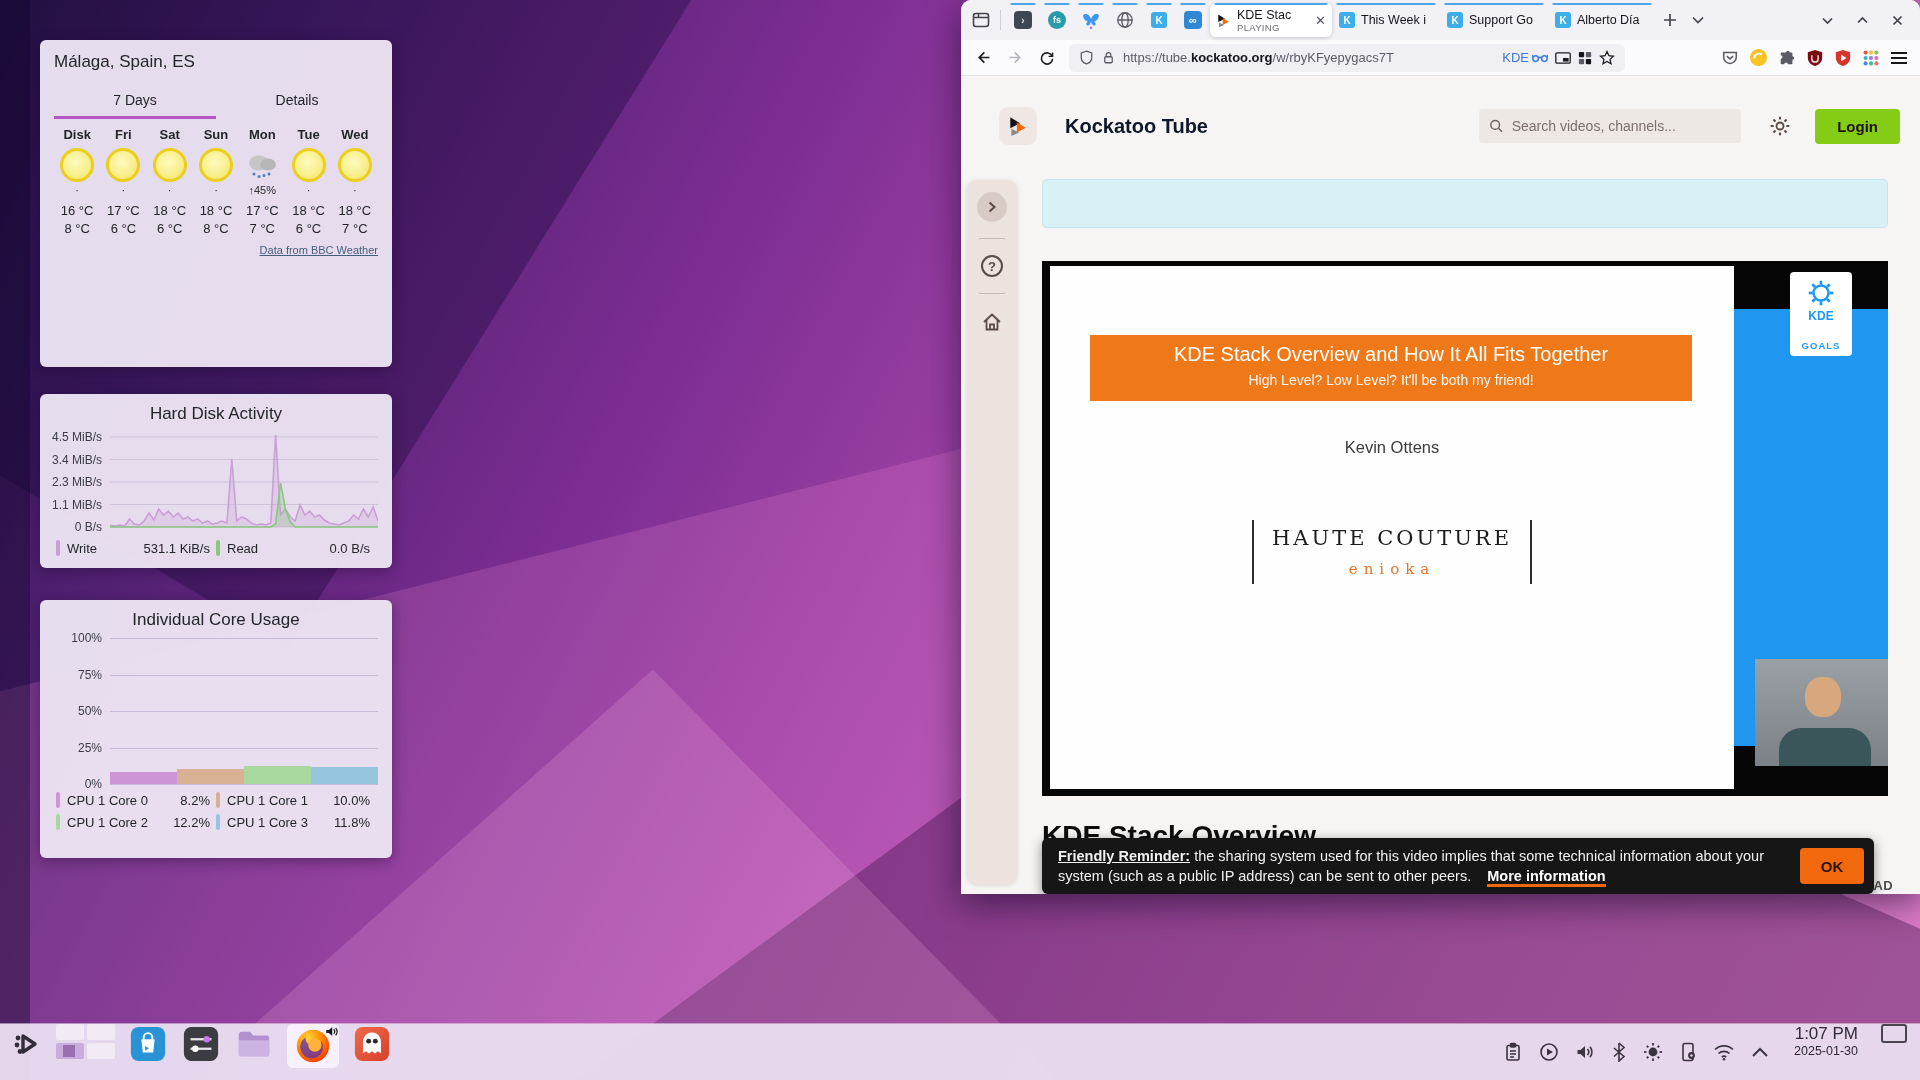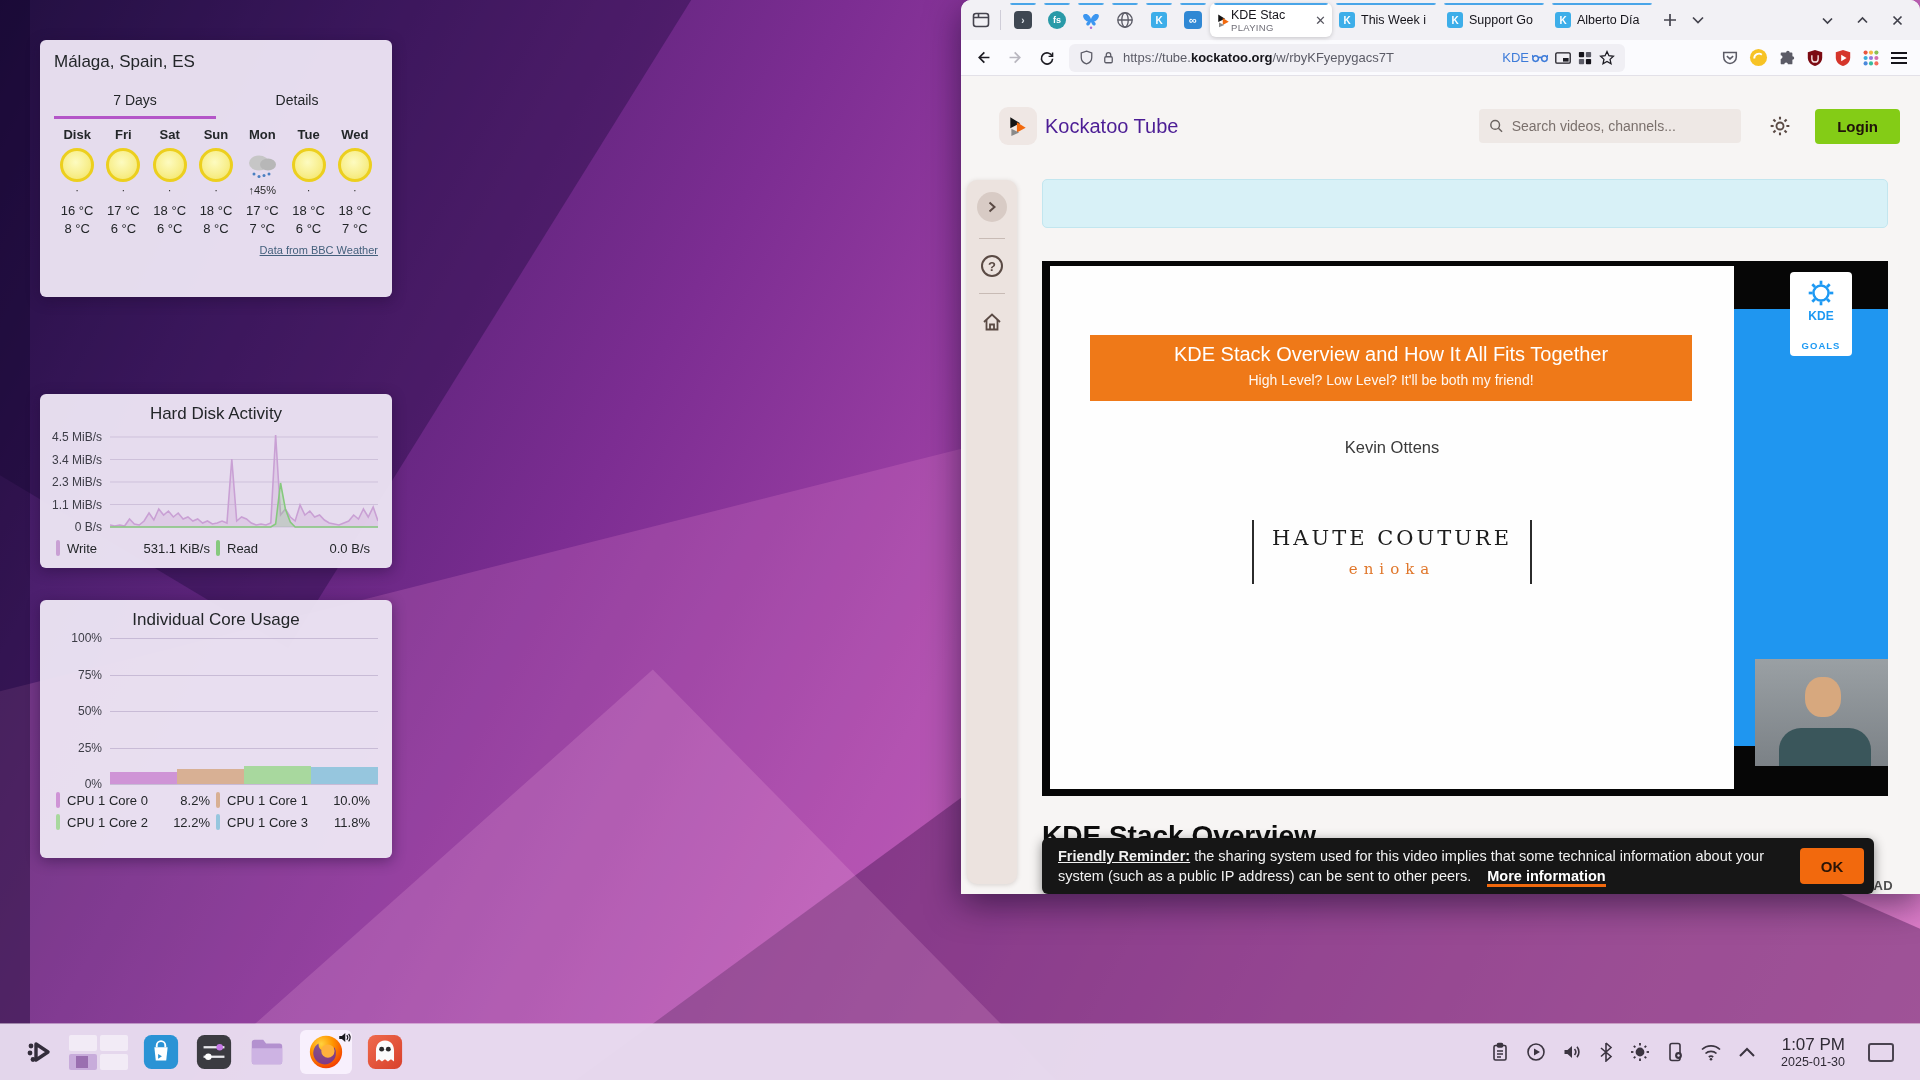--- a/index.html
+++ b/index.html
@@ -15,21 +15,21 @@
   .wp3 { background:rgba(58,12,72,.38); clip-path:polygon(30% 100%,63% 57%,100% 86%,100% 100%); }
   .wp4 { background:rgba(255,190,235,.18); clip-path:polygon(10% 100%,34% 62%,55% 100%); }
   .wp5 { background:rgba(16,4,44,.42); width:30px; }
 
   
   .widget { position:absolute; background:rgba(235,227,243,.97); border-radius:6px;
     box-shadow:0 3px 14px rgba(30,10,50,.45); color:#232629; }
   .w-title { text-align:center; font-size:17px; padding-top:10px; }
 
   
-  #weather { left:40px; top:40px; width:352px; height:257px; padding:12px 14px 8px; }
+  #weather { left:40px; top:40px; width:352px; height:327px; padding:12px 14px 8px; }
   .w-loc { font-size:17px; }
   .w-current { display:flex; align-items:center; margin-top:8px; }
   .w-temp { font-size:34px; font-weight:700; margin-left:14px; }
   .sun { border-radius:50%; background:radial-gradient(circle at 45% 40%,#fdfbc0,#f8ef8e 55%,#f3e35e); border:4px solid #eccf1e; }
   .sun.big { width:48px; height:48px; margin-left:38px; }
   .sun.small { width:34px; height:34px; border-width:3px; margin:0 auto; }
   .w-windcol { margin-left:auto; margin-right:10px; text-align:center; }
   .w-wind { font-size:13px; margin-top:4px; }
   .w-tabs { display:flex; margin-top:14px; }
   .w-tab { flex:1; text-align:center; font-size:14px; padding:6px 0 8px; border-bottom:3px solid transparent; }
@@ -66,41 +66,41 @@
     border-radius:10px 10px 0 0; box-shadow:0 10px 34px rgba(15,5,35,.55); overflow:hidden; }
   .ff-tabbar { height:40px; background:#f2f1f5; display:flex; align-items:center; padding:0 6px; }
   .tb-btn { width:28px; height:28px; display:flex; align-items:center; justify-content:center; border-radius:4px; color:#45444e; flex:none; }
   .tb-sep { width:1px; height:20px; background:#cfcdd8; margin:0 5px; flex:none; }
   .tab { position:relative; height:34px; display:flex; align-items:center; border-radius:6px; flex:none; overflow:hidden; }
   .tab .strip { position:absolute; top:0; left:4px; right:4px; height:2px; background:#49a5e8; border-radius:0 0 2px 2px; }
   .tab.pinned { width:34px; justify-content:center; }
   .tab.active { width:122px; background:#fff; box-shadow:0 1px 4px rgba(0,0,0,.18); padding:0 6px; }
   .tab.text { width:108px; padding:0 7px; gap:6px; }
   .tab-title { font-size:12.5px; color:#15141a; white-space:nowrap; overflow:hidden; }
-  .tab-col { overflow:hidden; flex:1; }
+  .tab-col { overflow:hidden; margin-left:6px; flex:1; }
   .tab-status { font-size:9.5px; color:#6f6e77; letter-spacing:.3px; }
   .tab-close { font-size:13px; color:#55545e; margin-left:2px; }
   .kde-fav { width:16px; height:16px; background:#3daee9; border-radius:3px; color:#fff; font-size:10px; font-weight:700;
     display:flex; align-items:center; justify-content:center; flex:none; }
   .win-ctl { display:flex; gap:22px; margin:0 10px 0 0; color:#40404a; }
   .spacer { flex:1; }
 
   .ff-navbar { height:36px; background:#fbfbfe; border-bottom:1px solid #e3e1e8; display:flex; align-items:center; padding:0 8px; gap:4px; }
   .nav-ic { width:28px; height:28px; display:flex; align-items:center; justify-content:center; border-radius:4px; flex:none; }
   .urlbar { width:556px; height:28px; background:#f0eff4; border-radius:6px; display:flex; align-items:center; padding:0 10px; gap:7px; margin-left:4px; }
   .url-text { flex:1; font-size:13px; color:#5b5b66; white-space:nowrap; overflow:hidden; }
   .url-text b { color:#15141a; font-weight:700; }
   .container-label { display:flex; align-items:center; gap:3px; color:#3d7bd9; font-size:13px; flex:none; }
   .nav-right { display:flex; align-items:center; gap:10px; margin-left:auto; padding-right:4px; }
 
   
   .ff-page { position:absolute; top:76px; left:0; right:0; bottom:0; background:#f7f5f4; overflow:hidden; }
   .pt-header { position:absolute; top:22px; left:0; right:0; height:56px; display:flex; align-items:center; padding:0 20px 0 38px; }
   .pt-logo { width:38px; height:38px; border-radius:9px; background:#efe7e4; display:flex; align-items:center; justify-content:center; }
-  .pt-title { font-size:20px; font-weight:400; color:#4c1d95; margin-left:8px; }
+  .pt-title { font-size:20px; font-weight:700; color:#0f172a; margin-left:28px; }
   .pt-search { margin-left:auto; width:262px; height:34px; background:#eee8e5; border-radius:4px; display:flex; align-items:center; padding:0 10px; gap:8px; }
   .pt-search input { border:0; background:transparent; outline:none; font-size:14px; color:#3e3634; width:100%; font-family:inherit; }
   .pt-search input::placeholder { color:#7a706c; }
   .pt-gear { margin:0 24px 0 28px; }
   .pt-login { background:#84cc16; border:0; border-radius:4px; padding:9px 22px; font-size:15px; font-weight:700; color:#20130a; font-family:inherit; }
 
   .pt-sidebar { position:absolute; left:6px; top:104px; bottom:10px; width:50px; background:#ece3df; border-radius:10px;
     box-shadow:0 1px 5px rgba(80,50,40,.18); display:flex; flex-direction:column; align-items:center; padding-top:12px; }
   .sb-toggle { width:30px; height:30px; border-radius:50%; background:#d8cbc5; display:flex; align-items:center; justify-content:center; }
   .sb-div { width:26px; height:1px; background:#c8bbb5; margin:16px 0; }
@@ -137,21 +137,21 @@
   .toast { position:absolute; left:81px; top:762px; width:832px; height:56px; background:#161616; border-radius:6px;
     box-shadow:0 3px 12px rgba(0,0,0,.45); display:flex; align-items:center; padding:8px 10px 8px 16px; z-index:5; }
   .toast-text { flex:1; font-size:14.5px; line-height:20px; color:#f1f1f1; }
   .toast-text b { font-weight:700;text-decoration:underline; }
   .toast-link { color:#fff; font-weight:700; text-decoration:none; border-bottom:3px solid #f2690d; margin-left:12px; }
   .toast-ok { background:#f2690d; border:0; border-radius:4px; width:64px; height:36px; font-size:15px; font-weight:700;
     color:#2a1507; font-family:inherit; flex:none; margin-left:12px; }
 
   
   .taskbar { position:absolute; left:0; right:0; bottom:0; height:56px; background:rgba(232,220,240,.97);
-    display:flex; align-items:center; padding:0 22px; gap:13px; box-shadow:0 -1px 0 rgba(255,255,255,.45); }
+    display:flex; padding:0 9px; gap:13px; box-shadow:0 -1px 0 rgba(255,255,255,.45); }
   .task-ic { width:40px; height:40px; display:flex; align-items:center; justify-content:center; flex:none; }
   .pager { display:grid; grid-template-columns:28px 28px; grid-template-rows:16px 16px; gap:3px; }
   .pager .cell { background:rgba(255,255,255,.5); border-radius:2px; }
   .pager .cell.cur { background:rgba(195,165,215,.85); position:relative; }
   .pager .cell.cur i { position:absolute; left:7px; top:2px; width:12px; height:12px; background:#9a6fb0; display:block; }
   .fx-task { width:52px; height:44px; background:rgba(250,244,255,.85); border-radius:6px; display:flex; align-items:center; justify-content:center; position:relative; flex:none; }
   .fx-audio { position:absolute; right:0px; top:0px; }
   .tray { display:flex; align-items:center; gap:16px; color:#3b3440; }
   .clock { text-align:right; color:#2f2a35; margin:0 10px 0 12px; line-height:1.15; }
   .clock .t { font-size:17px; }

